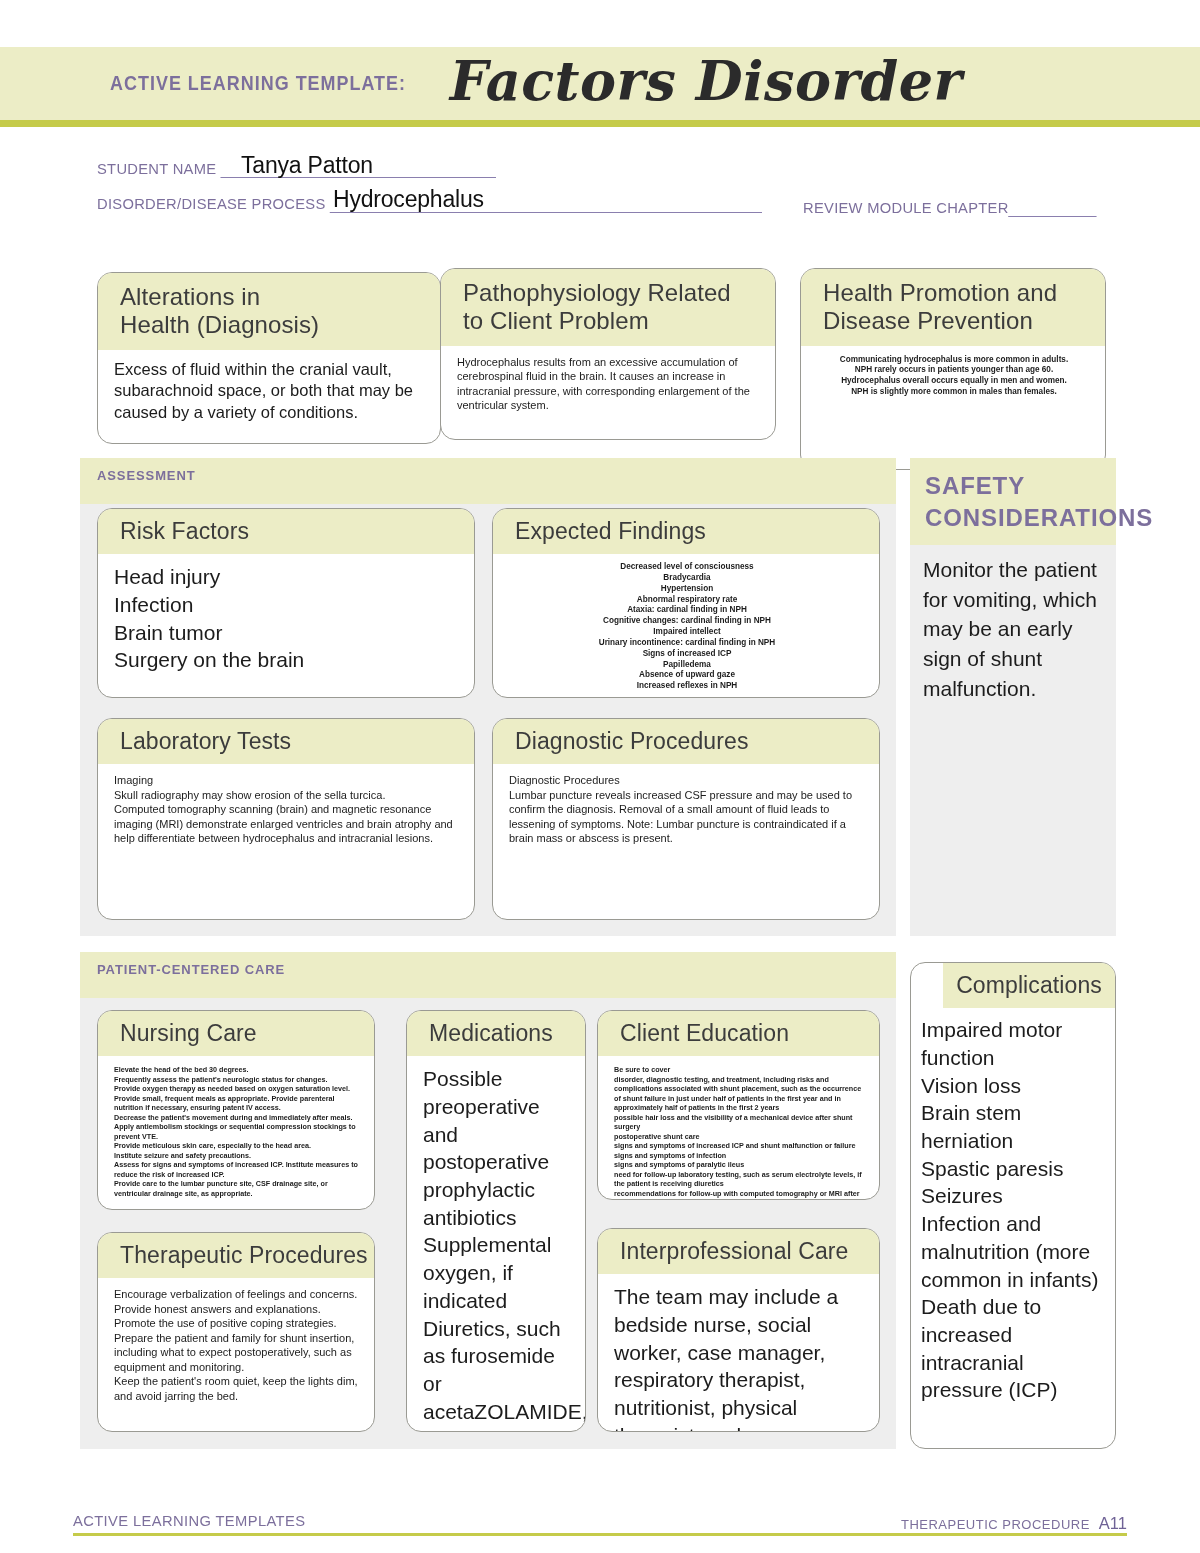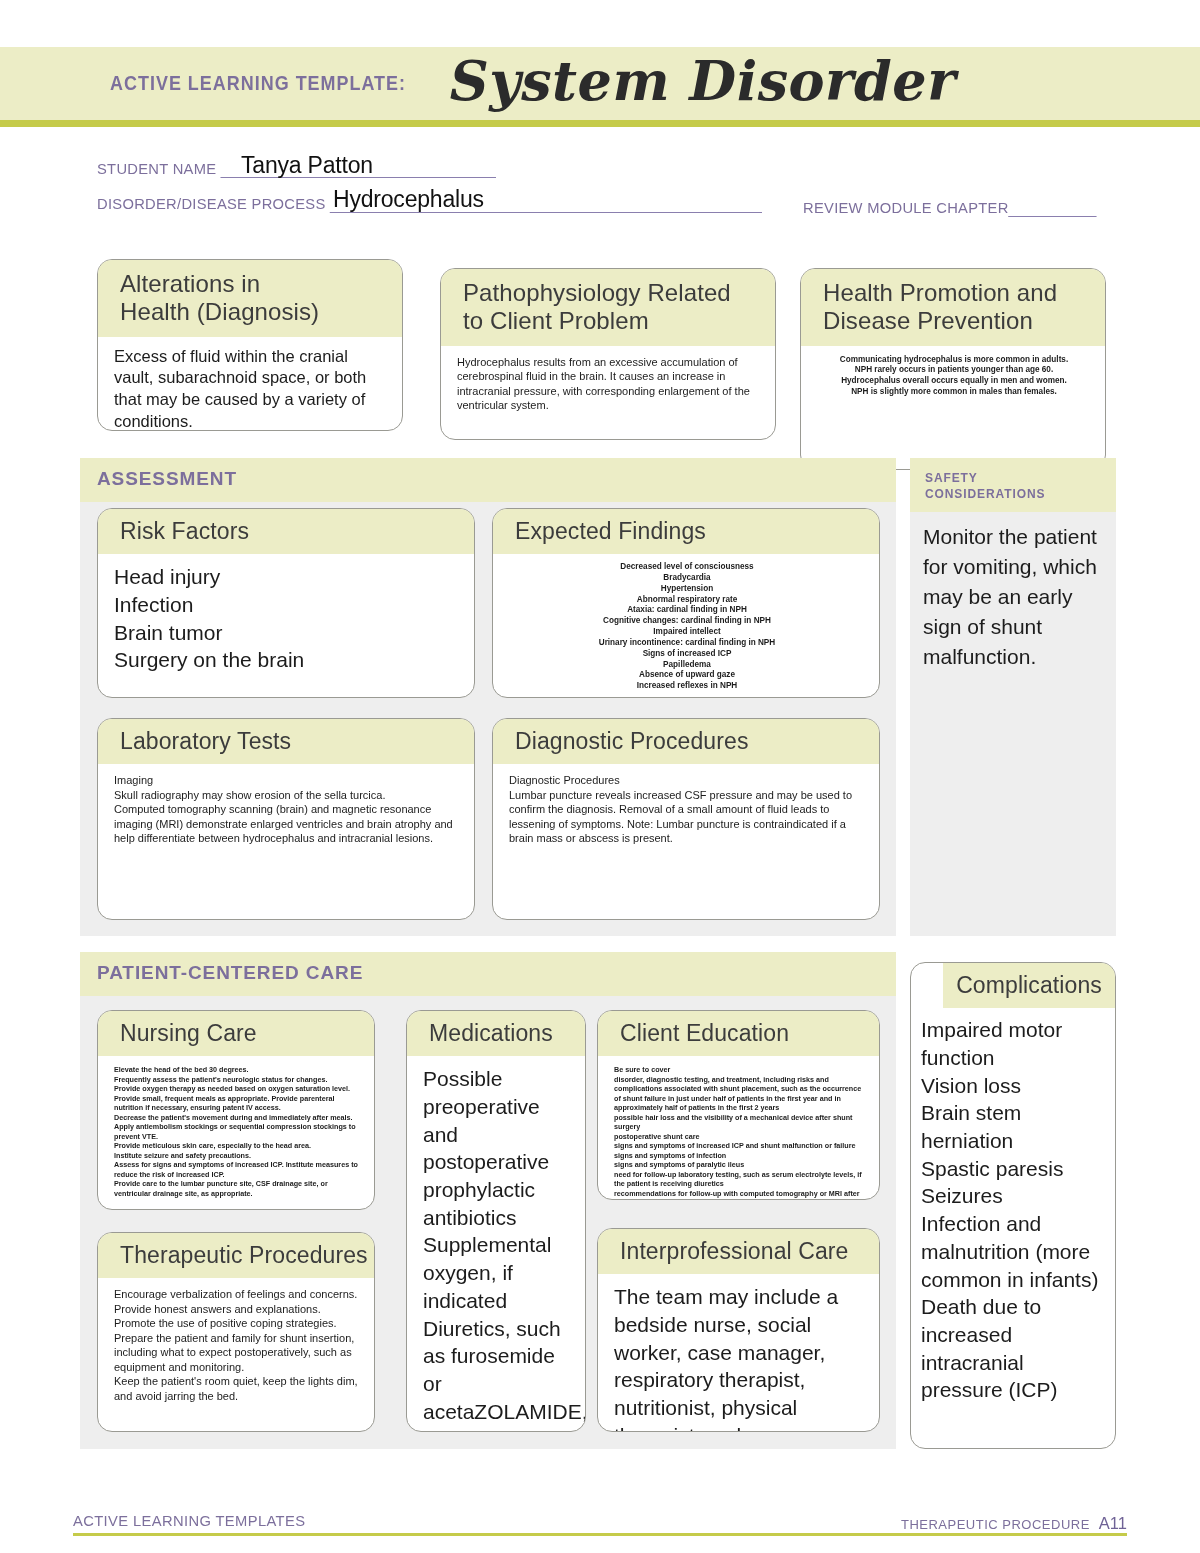--- a/index.html
+++ b/index.html
@@ -94,49 +94,49 @@
     line-height:1.32;
     color:#1c1c1c;
   }
   .body-lg{ font-size:16.5px; line-height:1.33; }
   .body-xl{ font-size:21px; line-height:1.40; }
   .body-sm{ font-size:11px; line-height:1.38; }
   .body-xs{ font-size:8.2px; line-height:1.40; font-weight:bold;text-align:center; }
   .body-xxs{ font-size:7.2px; line-height:1.42; font-weight:bold; }
 
   
-  #card-alterations{ left:97px;  top:259px; width:306px; height:172px; }
+  #card-alterations{ left:97px;  top:272px; width:344px; height:172px; }
   #card-patho{      left:440px;  top:268px; width:336px; height:172px; }
   #card-health{     left:800px;  top:268px; width:306px; height:202px; }
   #card-alterations .card-head,
   #card-patho .card-head,
   #card-health .card-head{ font-size:24px; padding:10px 0 10px 22px; }
 
   
   .panel{
     position:absolute;
     background:#eeeeee;
   }
   #panel-assessment{ left:80px; top:458px; width:816px; height:478px; }
   #panel-care{ left:80px; top:952px; width:816px; height:497px; }
   .panel-head{
     background:#ecedc6;
     color:#7c6f9c;
     font-weight:bold;
-    font-size:19px;
+    font-size:13px;
     letter-spacing:0.9px;
-    padding:10px 0 12px 17px;
+    padding:10px 0 21px 17px;
   }
 
   
   #panel-safety{ left:910px; top:458px; width:206px; height:478px; background:#eeeeee; }
   #panel-safety .panel-head{
     padding:12px 0 10px 15px;
     line-height:1.35;
-    font-size:12px;
+    font-size:24px;
   }
   #panel-safety .safety-body{
     padding:10px 12px 0 13px;
     font-size:21px;
     line-height:1.42;
     color:#1c1c1c;
   }
 
   #card-complications{ left:910px; top:962px; width:206px; height:487px; }
   #card-complications .card-head{
@@ -182,21 +182,21 @@
   }
   .footer-page{
     font-size:16.5px; color:#6f6296; margin-left:9px; letter-spacing:0;
   }
 </style>
 </head>
 <body>
 
 <div class="header-band">
   <span class="alt-label">ACTIVE LEARNING TEMPLATE:</span>
-  <span class="alt-title">System Disorder</span>
+  <span class="alt-title">Factors Disorder</span>
 </div>
 <div class="header-rule"></div>
 
 <div class="namerow r1">
   <span>STUDENT NAME</span>
   <span class="fill" style="width:290px"></span>
 </div>
 <div class="written w1">Tanya Patton</div>
 
 <div class="namerow r2">

